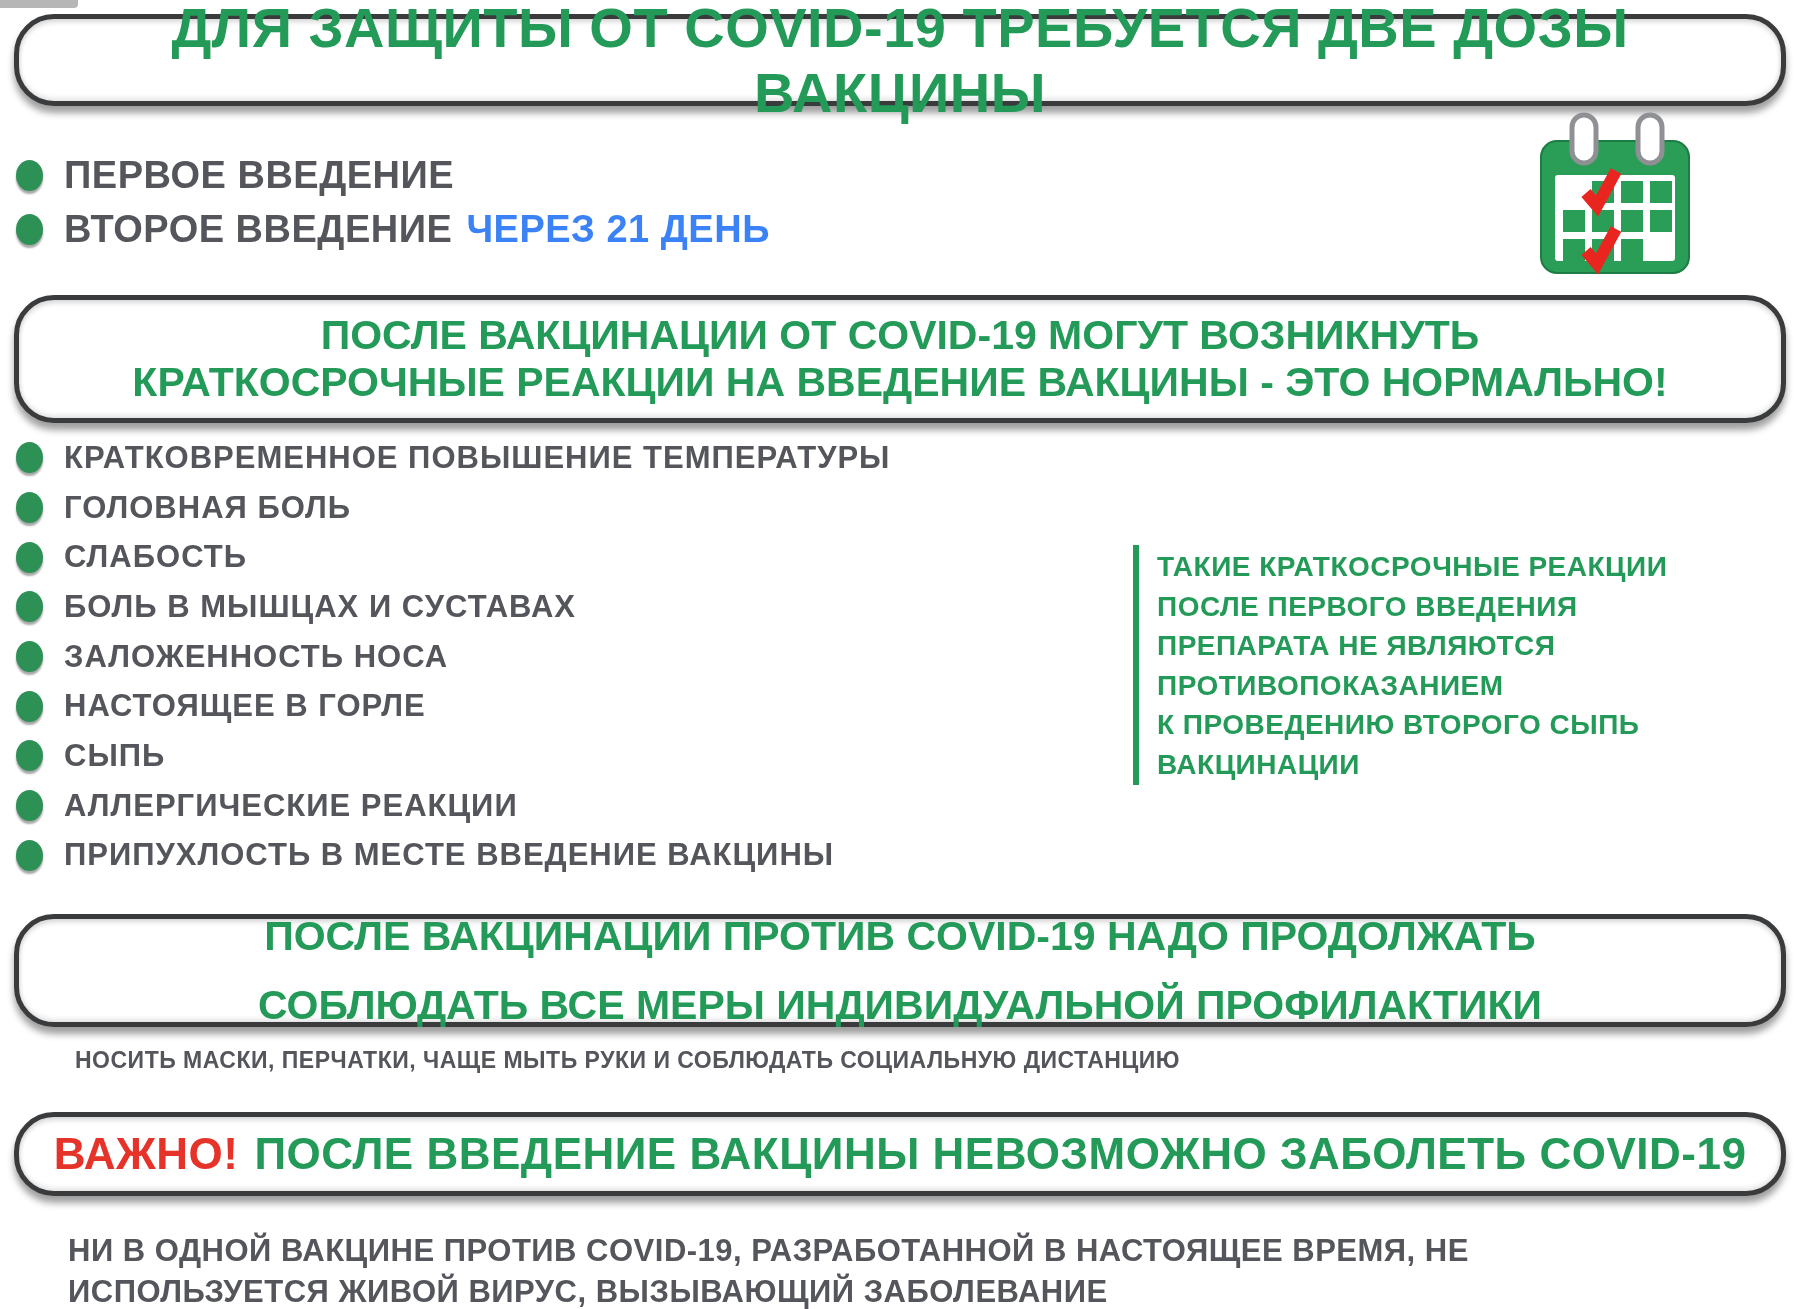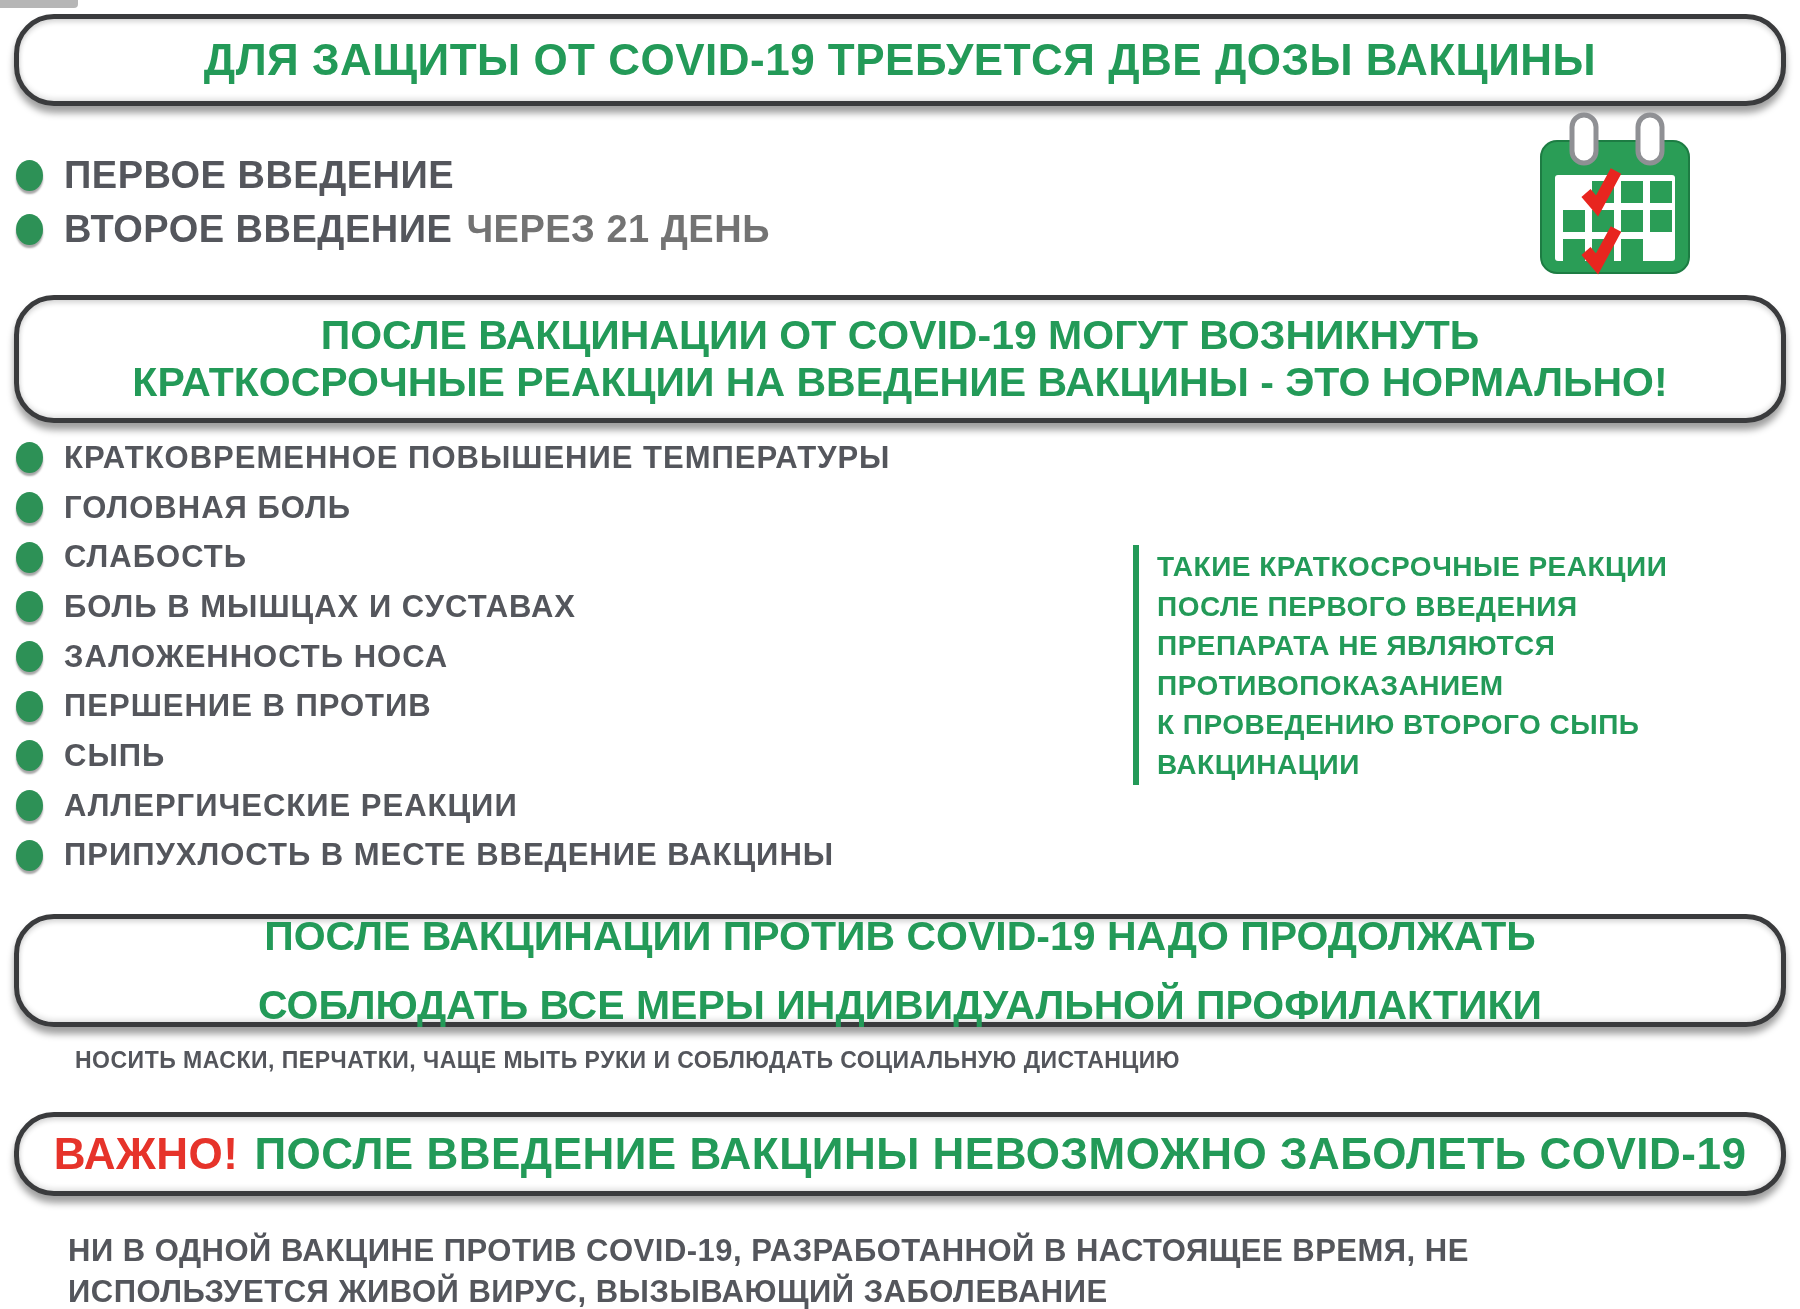--- a/index.html
+++ b/index.html
@@ -22,39 +22,39 @@
     position:absolute; left:14px; width:1772px;
     background:#ffffff;
     border:5px solid #3a3b3d;
     border-radius:40px;
     display:flex; flex-direction:column;
     align-items:center; justify-content:center;
     text-align:center;
     color:#239a58;
     box-shadow:0 7px 7px rgba(0,0,0,.38), inset 0 3px 5px rgba(0,0,0,.16), inset 0 -3px 5px rgba(0,0,0,.10);
   }
-  .banner-1 { top:14px;  height:92px;  font-size:44px; letter-spacing:.5px; }
+  .banner-1 { top:14px;  height:92px;  font-size:56px; letter-spacing:.5px; }
   .banner-2 { top:295px; height:128px; font-size:41px; line-height:47px; }
   .banner-3 { top:914px; height:113px; font-size:41px; line-height:45px;gap:24px; }
   .banner-4 { top:1112px;height:84px; font-size:44px; flex-direction:row; gap:16px; letter-spacing:.5px; }
   .important-label { color:#e6332a; }
   
   .bullet {
     flex:0 0 auto;
     width:27px; height:31px; border-radius:50%;
     background:#2d9156;
     margin-right:21px;
     box-shadow:0 3px 2px rgba(0,0,0,.35);
   }
   .dose-list { position:absolute; left:16px; top:148px; list-style:none; }
   .dose-list li {
     display:flex; align-items:center;
     height:54px; font-size:38px; letter-spacing:.5px; color:#54565c;
   }
-  .dose-highlight { color:#737373; margin-left:14px; }
+  .dose-highlight { color:#3b82f6; margin-left:14px; }
   .reaction-list { position:absolute; left:16px; top:433px; list-style:none; }
   .reaction-list li {
     display:flex; align-items:center;
     height:49.7px; font-size:31px; letter-spacing:1px; color:#54565c;
   }
   
   .calendar { position:absolute; left:1538px; top:111px; }
   
   .note-bar {
     position:absolute; left:1133px; top:545px;
@@ -144,21 +144,21 @@
     <li>
         <span class="bullet"></span>
         <span>БОЛЬ В МЫШЦАХ И СУСТАВАХ</span>
       </li>
     <li>
         <span class="bullet"></span>
         <span>ЗАЛОЖЕННОСТЬ НОСА</span>
       </li>
     <li>
         <span class="bullet"></span>
-        <span>ПЕРШЕНИЕ В ПРОТИВ</span>
+        <span>НАСТОЯЩЕЕ В ГОРЛЕ</span>
       </li>
     <li>
         <span class="bullet"></span>
         <span>СЫПЬ</span>
       </li>
     <li>
         <span class="bullet"></span>
         <span>АЛЛЕРГИЧЕСКИЕ РЕАКЦИИ</span>
       </li>
     <li>

